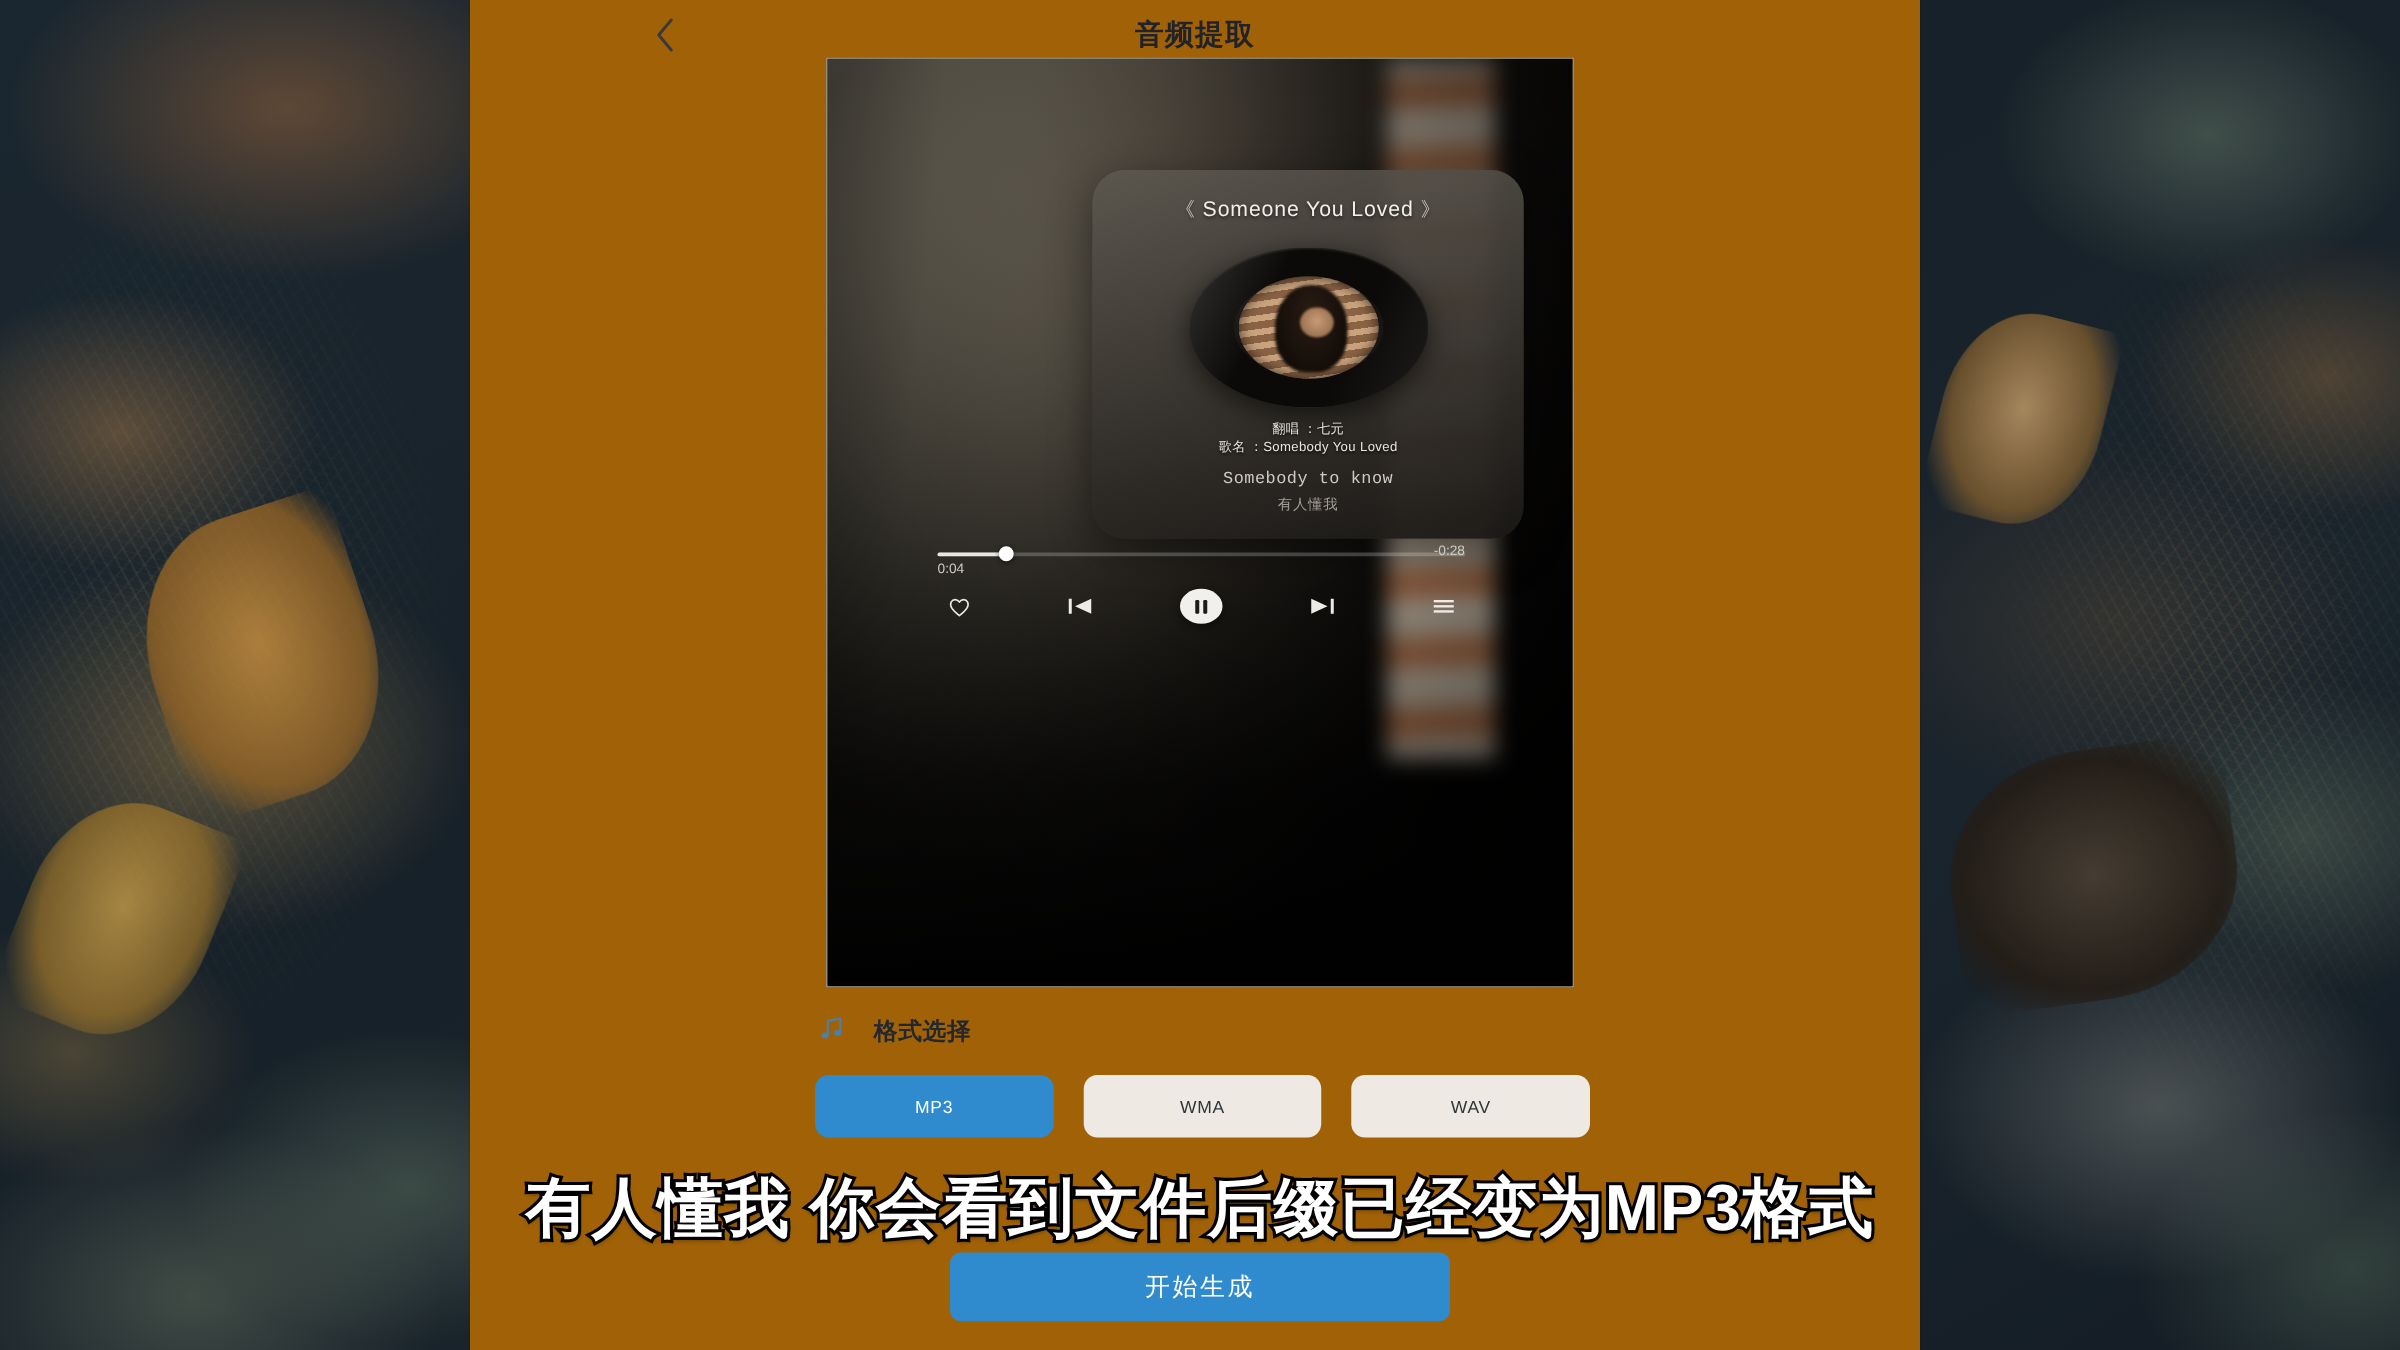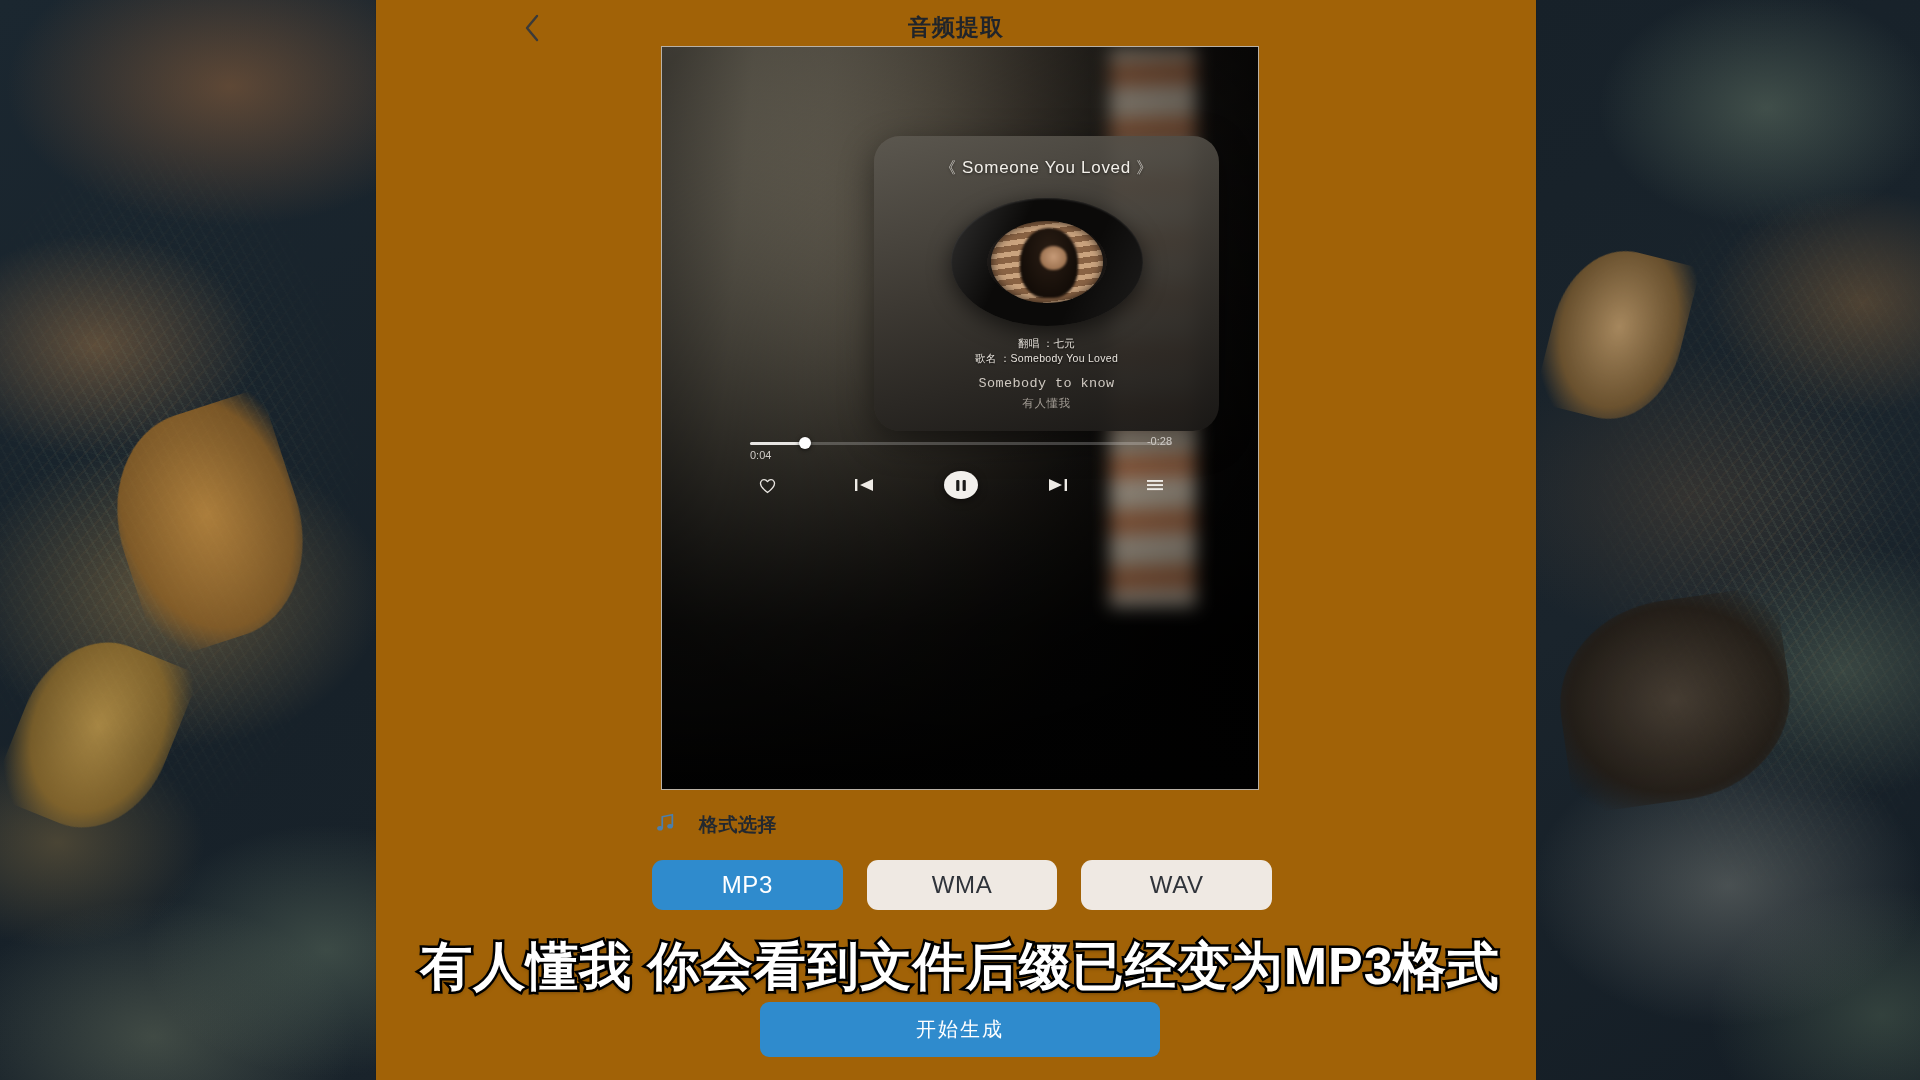--- a/index.html
+++ b/index.html
@@ -208,21 +208,21 @@
   }
   .note-icon{ display:block; }
   .fmt-head-label{ font-size:19px; font-weight:700; color:#23282f; letter-spacing:.5px; }
 
   .fmt-row{
     position:absolute; left:276px; top:860px; width:620px; height:50px;
     display:flex; gap:24px;
   }
   .fmt-btn{
     flex:1; border:none; border-radius:11px; cursor:pointer;
-    font-size:24px; letter-spacing:.6px;
+    font-size:14px; letter-spacing:.6px;
     background:#efe9e3; color:#2f333a;
     display:flex; align-items:center; justify-content:center;
   }
   .fmt-btn.active{ background:#2f8bcd; color:#ffffff; }
 
   
   .generate-btn{
     position:absolute; left:384px; top:1002px; width:400px; height:55px;
     border:none; border-radius:9px; cursor:pointer;
     background:#2f8bcd; color:#fff; font-size:20px; letter-spacing:2px;

